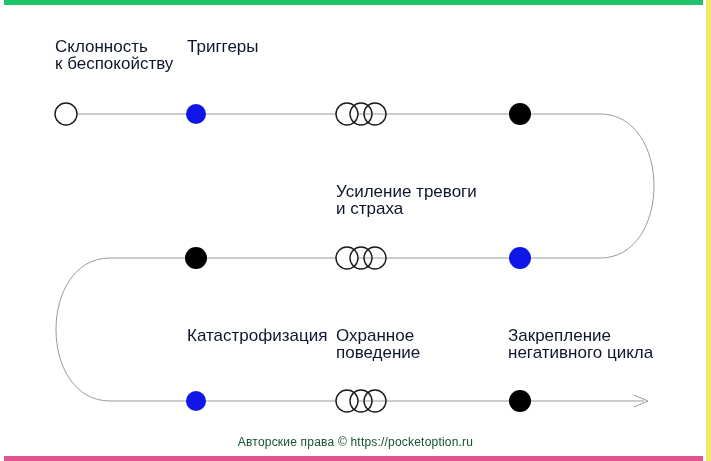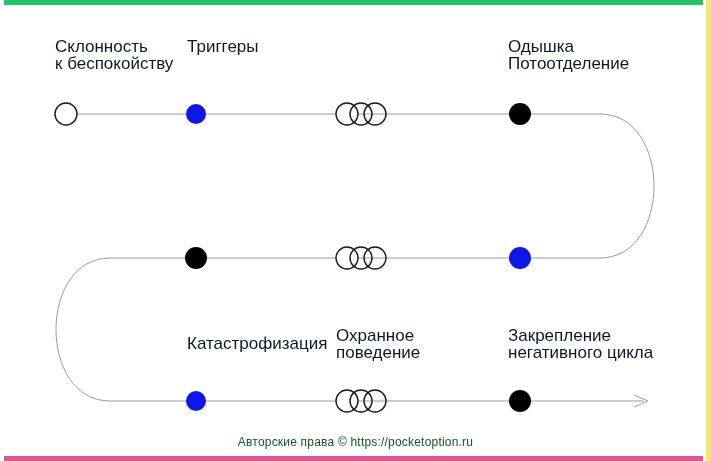--- a/index.html
+++ b/index.html
@@ -118,24 +118,24 @@
     <circle cx="196" cy="401" r="10" fill="#0e16e8"></circle>
     <circle cx="347" cy="401" r="11" fill="#ffffff" stroke="#1a1a1a" stroke-width="1.4"></circle>
     <circle cx="361" cy="401" r="11" fill="none" stroke="#1a1a1a" stroke-width="1.4"></circle>
     <circle cx="375" cy="401" r="11" fill="none" stroke="#1a1a1a" stroke-width="1.4"></circle>
     <circle cx="520" cy="401" r="11" fill="#000000"></circle>
   </svg>
 
   <div class="label" style="left:55px; top:38px; width:140px;">Склонность
 к беспокойству</div>
   <div class="label" style="left:187px; top:38px; width:150px;">Триггеры</div>
-  <div class="label" style="left:508px; top:38px; width:180px;">Одышка
-Потоотделение</div>
 
+  <div class="label" style="left:336px; top:183px; width:175px;">Усиление тревоги
+и страха</div>
 
-  <div class="label" style="left:187px; top:327px; width:150px;margin-top:8px;">Катастрофизация</div>
+  <div class="label" style="left:187px; top:327px; width:150px;">Катастрофизация</div>
   <div class="label" style="left:336px; top:327px; width:170px;">Охранное
 поведение</div>
   <div class="label" style="left:508px; top:327px; width:190px;">Закрепление
 негативного цикла</div>
 
   <div class="watermark">Авторские права © https://pocketoption.ru</div>
 </div>
 
 </body></html>

